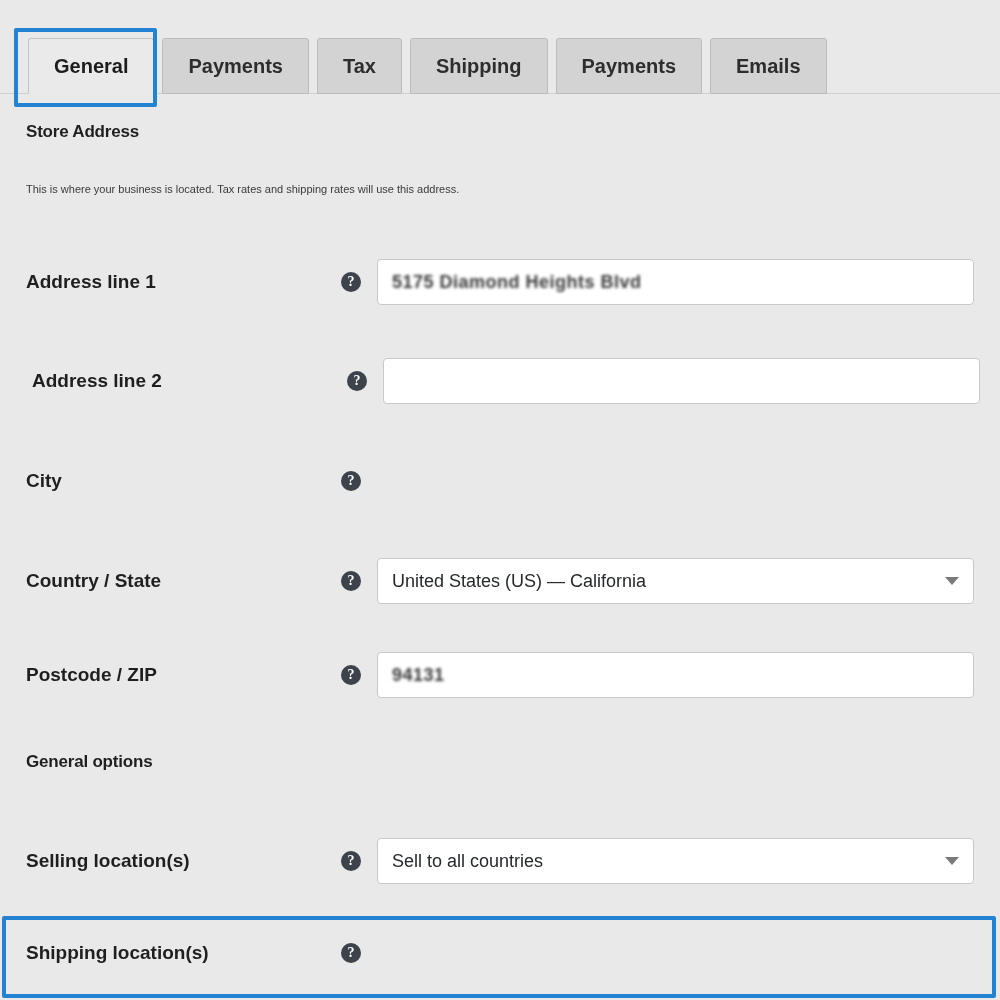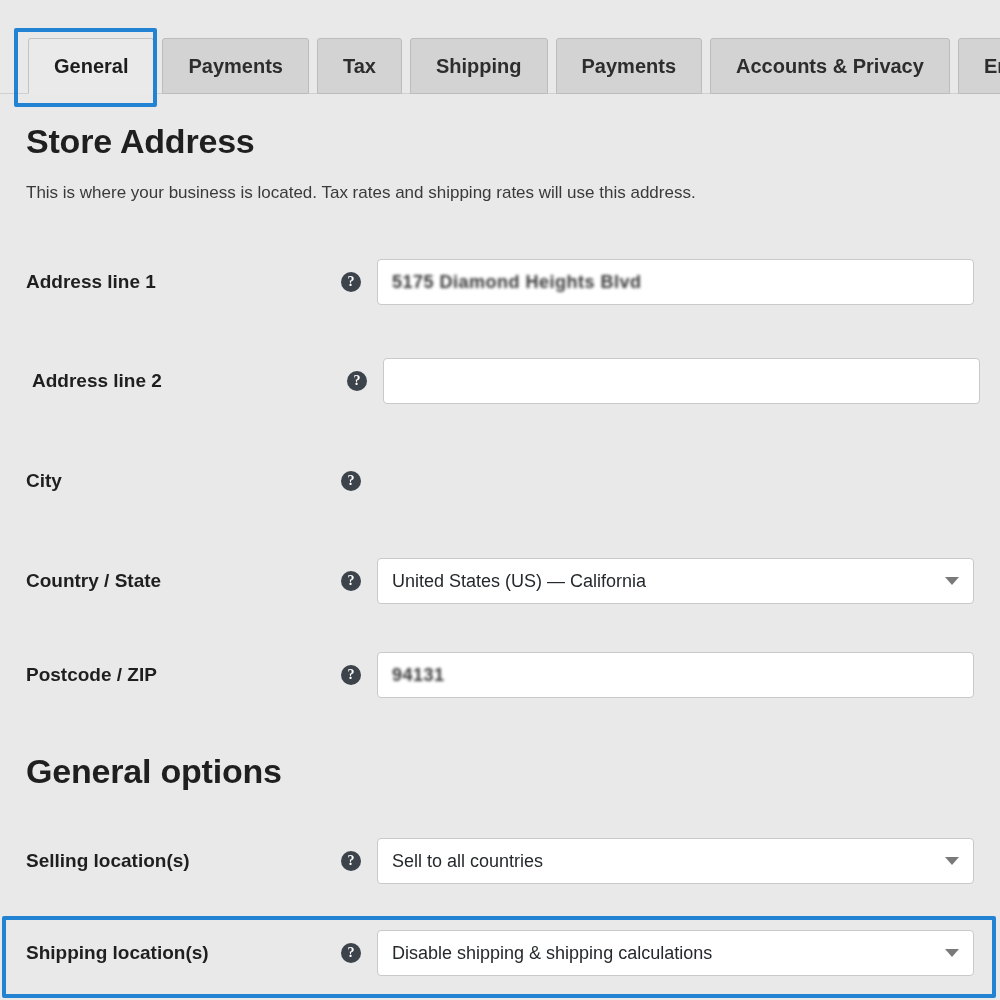--- a/index.html
+++ b/index.html
@@ -77,33 +77,33 @@
     border: 4px solid #2283d2;
     border-radius: 2px;
     pointer-events: none;
     z-index: 5;
   }
 
   
   .section-title {
     position: absolute;
     left: 26px;
-    font-size: 34px;
+    font-size: 17px;
     font-weight: bold;
     color: #1f1f1f;
     letter-spacing: -0.2px;
   }
   #store-address-title { top: 122px; }
   #general-options-title { top: 752px; }
 
   .section-desc {
     position: absolute;
     left: 26px;
     top: 183px;
-    font-size: 17px;
+    font-size: 11px;
     color: #3a3a3a;
   }
 
   
   .row {
     position: absolute;
     left: 0;
     width: 804px;
     height: 64px;
   }
@@ -215,23 +215,20 @@
       <div class="tab">
         <span>Tax</span>
       </div>
       <div class="tab">
         <span>Shipping</span>
       </div>
       <div class="tab">
         <span>Payments</span>
       </div>
       <div class="tab">
-        <span>Accounts &amp; Privacy</span>
-      </div>
-      <div class="tab">
         <span>Emails</span>
       </div>
     </div>
     <div class="focus-ring-tab"></div>
   </div>
 
   <div class="section-title" id="store-address-title">Store Address</div>
 
   <div class="section-desc">This is where your business is located. Tax rates and shipping rates will use this address.</div>
 
@@ -280,21 +277,17 @@
     <div class="help-icon">?</div>
     <div class="field select">
       <span>Sell to all countries</span>
       <span class="caret"></span>
     </div>
   </div>
 
   <div class="row" id="row-shipping">
     <div class="label">Shipping location(s)</div>
     <div class="help-icon">?</div>
-    <div class="field select">
-      <span>Disable shipping &amp; shipping calculations</span>
-      <span class="caret"></span>
-    </div>
   </div>
 
   <div class="focus-ring-row"></div>
 
 </div>
 
 </body></html>

